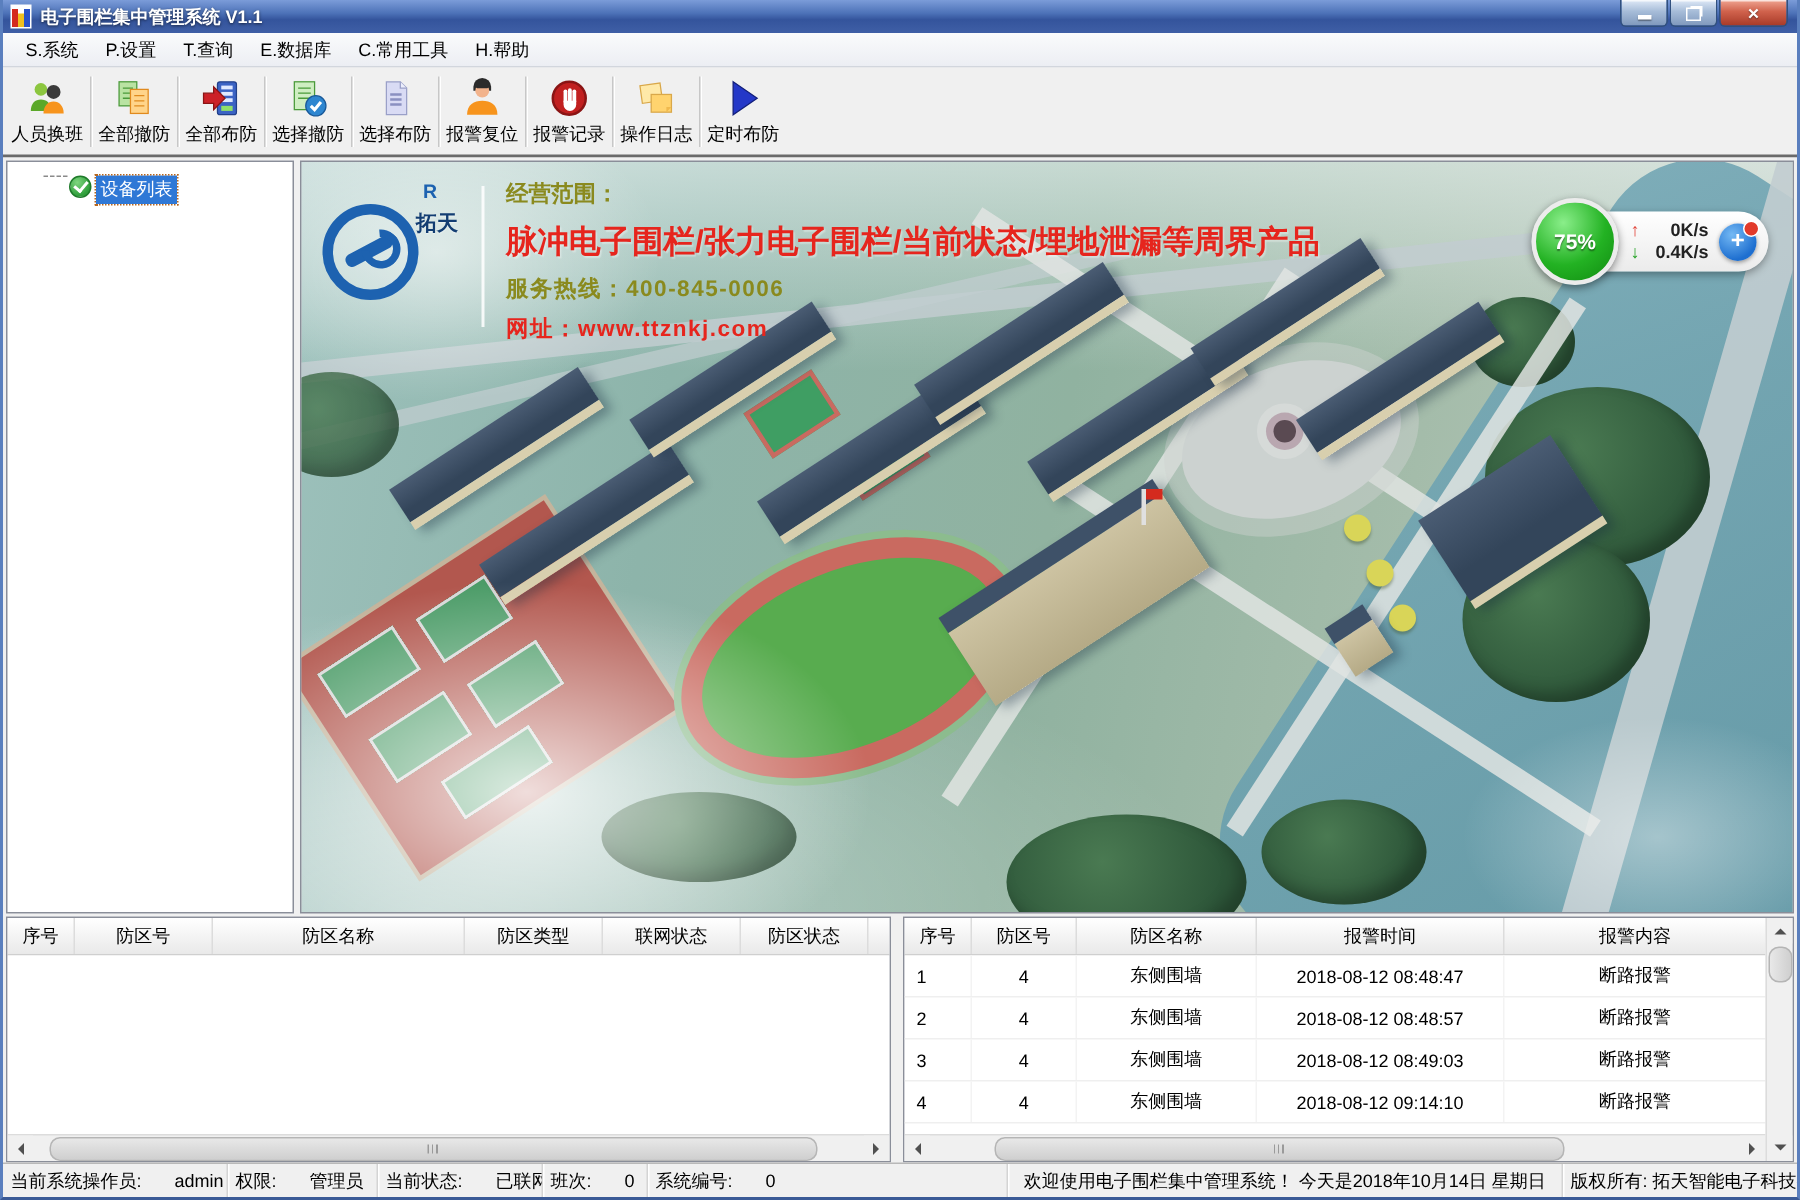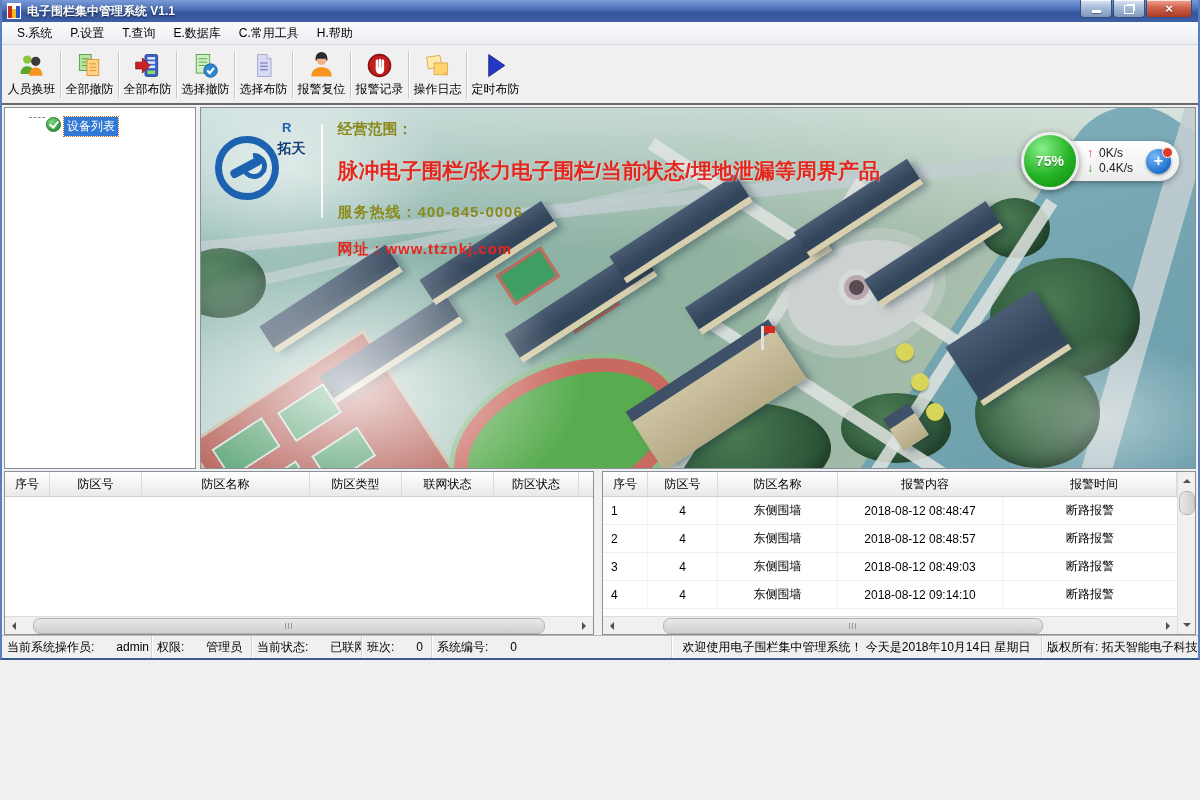--- a/index.html
+++ b/index.html
@@ -1,17 +1,17 @@
 <!DOCTYPE html>
 <html><head>
 <meta charset="utf-8">
 <style>
   html,body{margin:0;padding:0;}
   body{width:1200px;height:800px;overflow:hidden;font-family:"Liberation Sans",sans-serif;font-size:12px;color:#000;background:#f0f0f0;}
-  .window{width:1200px;height:660px;display:flex;flex-direction:column;box-sizing:border-box;border-left:2px solid #5a7fbe;border-right:2px solid #5a7fbe;border-bottom:2px solid #3a5a96;background:#f0f0f0;}
+  .window{width:1200px;height:800px;display:flex;flex-direction:column;box-sizing:border-box;border-left:2px solid #5a7fbe;border-right:2px solid #5a7fbe;border-bottom:2px solid #3a5a96;background:#f0f0f0;}
 
   
   .titlebar{height:22px;flex:0 0 22px;display:flex;align-items:center;padding:0 0 0 5px;
     background:linear-gradient(180deg,#7b9cd9 0%,#4d72b8 40%,#34549c 60%,#3f5fa6 100%);}
   .title-icon{display:flex;align-items:flex-end;height:14px;margin-right:6px;background:#fff;padding:1px;}
   .title-icon span{display:block;width:4px;}
   .ti-red{height:12px;background:#d42a1e;}
   .ti-yellow{height:9px;background:#f0c020;}
   .ti-blue{height:12px;background:#2a52c8;}
   .title-text{color:#fff;font-weight:bold;text-shadow:0 1px 2px rgba(0,0,0,.6);white-space:nowrap;}
@@ -73,38 +73,38 @@
 
   
   .banner{position:absolute;left:14px;top:6px;display:flex;align-items:flex-start;z-index:5;}
   .logo-wrap{display:flex;align-items:flex-start;padding-top:22px;}
   .logo-circle{width:64px;height:64px;border-radius:50%;border:7px solid #1d62b0;box-sizing:border-box;position:relative;background:rgba(255,255,255,.15);}
   .logo-circle::before{content:"";position:absolute;left:7px;top:20px;width:34px;height:9px;background:#1d62b0;transform:rotate(-28deg);border-radius:4px;}
   .logo-circle::after{content:"";position:absolute;right:5px;top:10px;width:16px;height:16px;border-radius:50%;border:5px solid #1d62b0;border-left-color:transparent;transform:rotate(40deg);}
   .reg-mark{color:#1d62b0;font-weight:bold;font-size:13px;margin:-16px 0 0 3px;}
   .brand{color:#123d72;font-weight:bold;font-size:14px;margin:26px 0 0 -14px;white-space:nowrap;text-shadow:0 1px 1px rgba(255,255,255,.5);}
   .banner-divider{width:2px;height:94px;background:rgba(255,255,255,.85);margin:10px 14px 0 16px;}
-  .banner-text{display:flex;flex-direction:column;gap:18px;padding-top:6px;}
+  .banner-text{display:flex;flex-direction:column;gap:8px;padding-top:6px;}
   .scope{color:#8a8a1e;font-weight:bold;font-size:15px;}
   .products{color:#e6251d;font-weight:bold;font-size:21px;white-space:nowrap;text-shadow:1px 1px 1px rgba(255,255,255,.35);}
   .hotline{color:#8a8a1e;font-weight:bold;font-size:15px;letter-spacing:1px;}
   .website{color:#e6251d;font-weight:bold;font-size:15px;letter-spacing:1px;}
 
   
   .net-widget{position:absolute;top:24px;right:16px;display:flex;align-items:center;z-index:6;}
   .net-ball{width:52px;height:52px;border-radius:50%;z-index:2;
     background:radial-gradient(circle at 35% 26%,#8aee8a,#23b223 55%,#108a10);border:3px solid #ececec;
     box-shadow:0 2px 6px rgba(0,0,0,.45);display:flex;align-items:center;justify-content:center;color:#fff;font-weight:bold;font-size:14px;text-shadow:0 1px 1px rgba(0,0,0,.4);}
   .net-pill{height:40px;margin-left:-28px;padding:0 8px 0 36px;border-radius:20px;display:flex;align-items:center;gap:7px;
     background:linear-gradient(#ffffff,#ebebeb);box-shadow:0 2px 6px rgba(0,0,0,.35);}
   .net-rates{display:flex;flex-direction:column;line-height:15px;}
   .rate-row{display:flex;align-items:center;gap:6px;}
   .arrow-up{color:#e03a2f;font-weight:bold;}
   .arrow-down{color:#2ba52b;font-weight:bold;}
-  .rate-val{color:#222;min-width:40px;text-align:left;font-weight:normal;}
+  .rate-val{color:#222;min-width:40px;text-align:right;font-weight:bold;}
   .net-plus{width:25px;height:25px;border-radius:50%;position:relative;
     background:radial-gradient(circle at 35% 30%,#74b9f4,#1e6fd0 70%);color:#fff;display:flex;align-items:center;justify-content:center;font-weight:bold;font-size:16px;box-shadow:0 1px 3px rgba(0,0,0,.4);}
   .net-plus::after{content:"";position:absolute;top:-2px;right:-2px;width:9px;height:9px;border-radius:50%;background:#e23a2a;border:1px solid #fff;}
 
   
   .bottom{flex:0 0 164px;height:164px;display:flex;gap:8px;padding:0 2px;box-sizing:border-box;}
   .panel{background:#fff;border:1px solid #8a8e99;box-sizing:border-box;display:flex;flex-direction:column;overflow:hidden;}
   .zone-panel{width:590px;flex:0 0 590px;}
   .alarm-panel{flex:1;flex-direction:row;display:flex;}
   .alarm-left{flex:1;display:flex;flex-direction:column;min-width:0;}
@@ -407,22 +407,22 @@
           </span>
       </div>
     </div>
 
     <div class="panel alarm-panel">
       <div class="alarm-left">
         <div class="thead">
           <span class="th c45">序号</span>
           <span class="th c70">防区号</span>
           <span class="th c120">防区名称</span>
+          <span class="th c165">报警时间</span>
           <span class="th cfill">报警内容</span>
-          <span class="th c165">报警时间</span>
         </div>
         <div class="tbody">
           <div class="trow">
             <span class="td seq c45">1</span>
             <span class="td c70">4</span>
             <span class="td c120">东侧围墙</span>
             <span class="td c165">2018-08-12 08:48:47</span>
             <span class="td cfill">断路报警</span>
           </div>
           <div class="trow">

